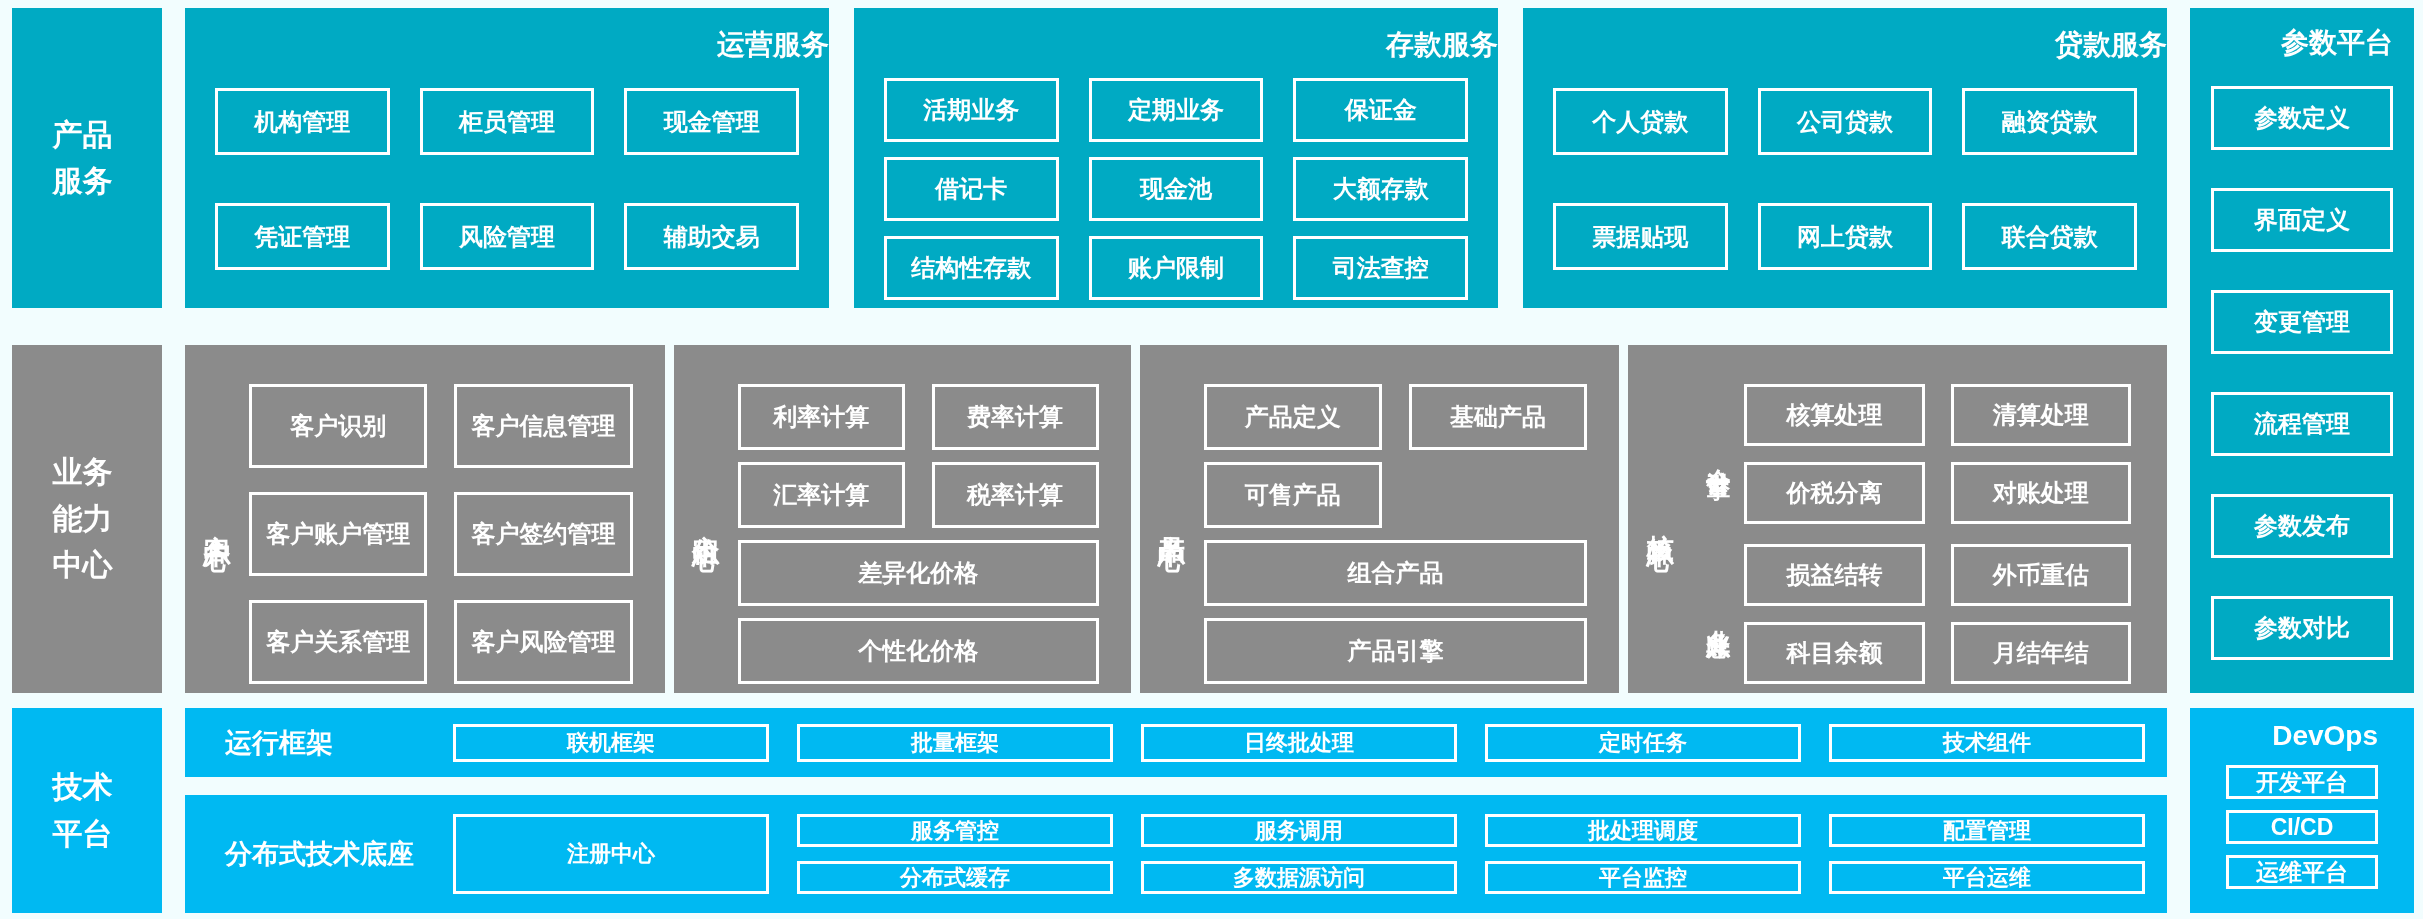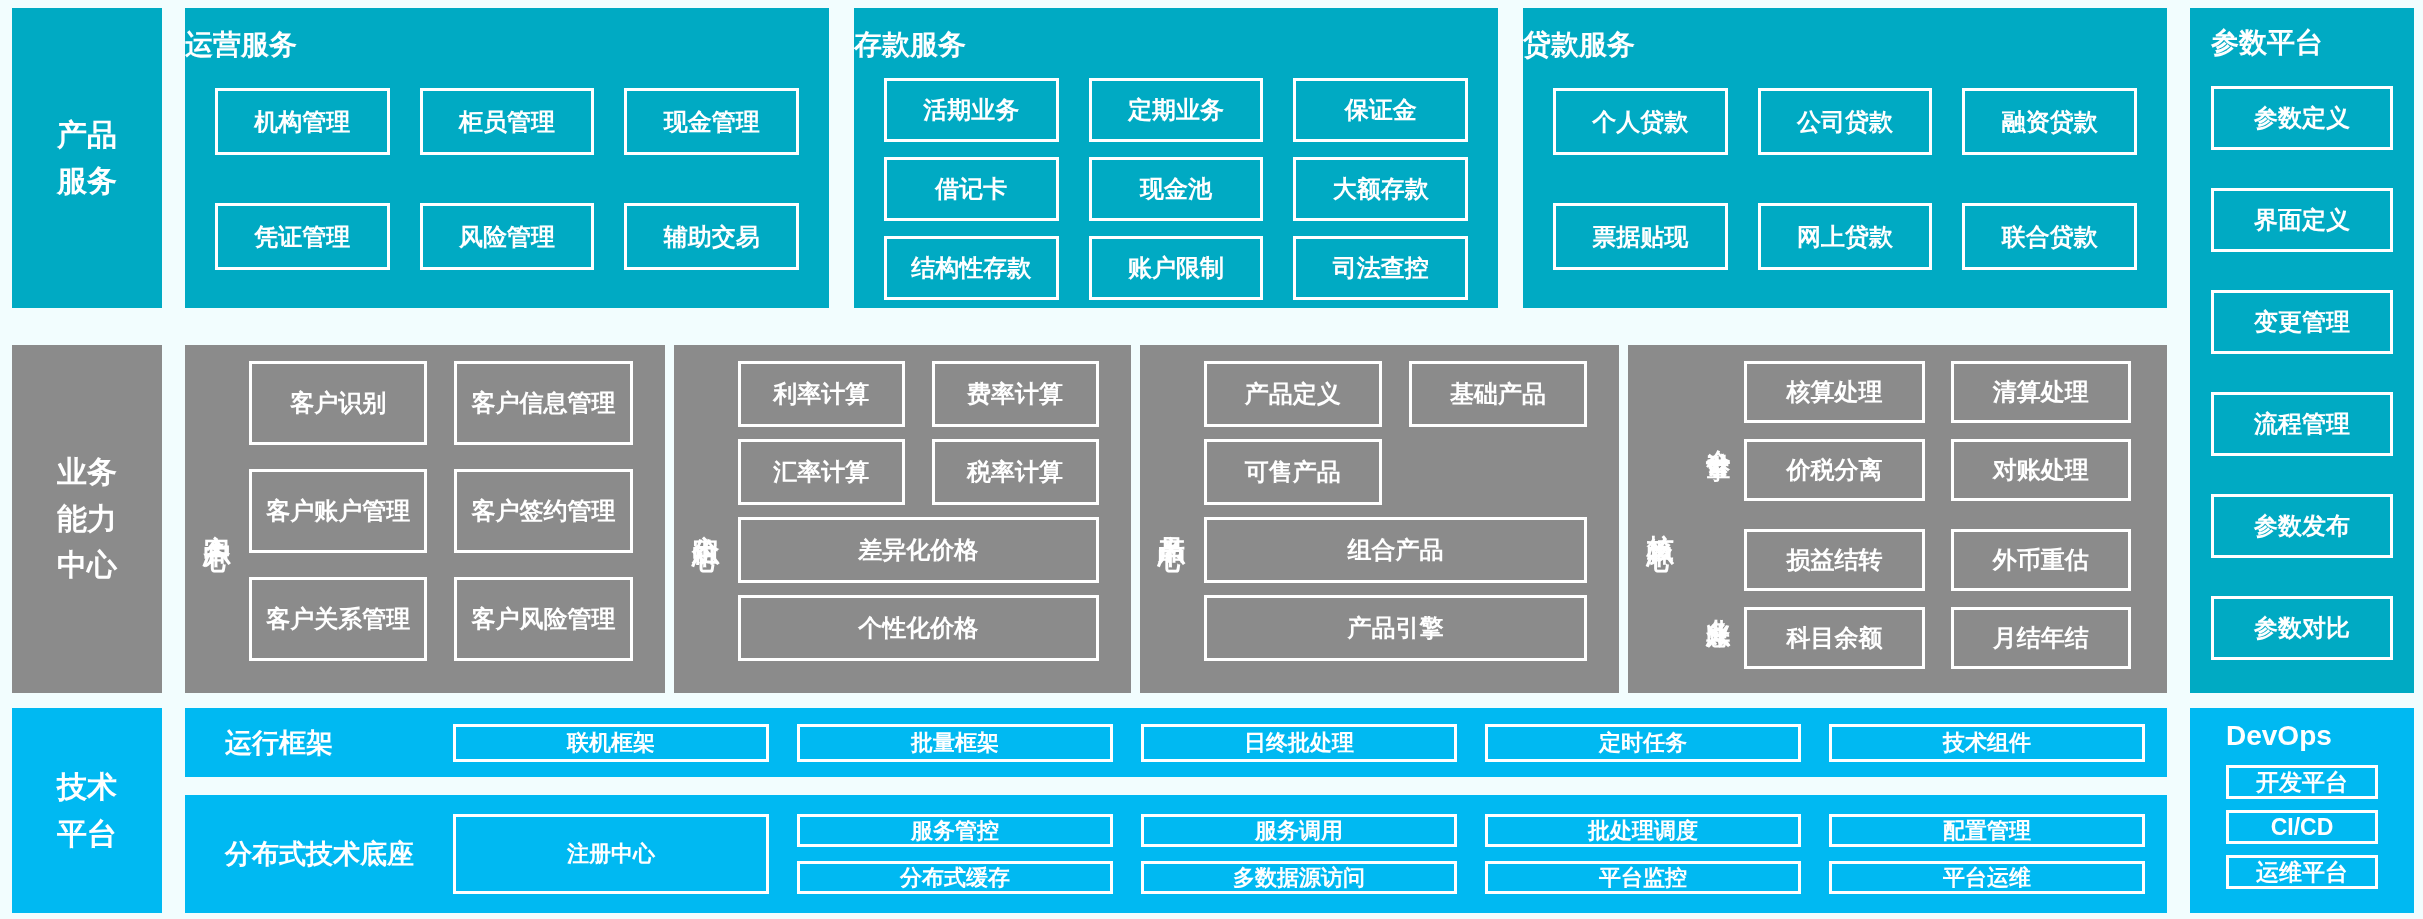--- a/index.html
+++ b/index.html
@@ -16,24 +16,24 @@
 
   
   .teal  { background: #00AAC3; }
   .gray  { background: #8B8B8B; }
   .blue  { background: #00B9F2; }
 
   .row-label {
     display: flex; align-items: center; justify-content: center;
     color: #fff; font-size: 30px; font-weight: 700; line-height: 1.55;
   }
-  .row-label span { display: block; width: 2.3em; text-align: center; }
+  .row-label span { display: block; width: 2.3em; text-align: left; }
 
   .sec-title {
-    text-align: left; color: #fff;
+    text-align: right; color: #fff;
     font-size: 28px; font-weight: 700;
     margin-top: 18px; height: 40px; flex: none;
   }
 
   .box {
     border: 3px solid #FFFFFF; color: #FFFFFF;
     display: flex; align-items: center; justify-content: center;
     font-size: 24px; font-weight: 700; text-align: center;
     white-space: nowrap;
   }
@@ -76,21 +76,21 @@
 
   .devops-panel {
     grid-column: 6; grid-row: 6;
     display: flex; flex-direction: column; padding: 0 36px;
   }
   .devops-panel .sec-title { margin-top: 12px; height: 36px; margin-bottom: 9px; }
   .devops-panel .box { height: 34px; margin-bottom: 11px; font-size: 23px; flex: none; }
 
   
   .r2-main { grid-column: 4; grid-row: 4; display: flex; gap: 9px; }
-  .r2-section { display: flex; padding: 16px 0; justify-content: flex-end; }
+  .r2-section { display: flex; padding: 39px 0; justify-content: flex-end; }
   .sec-customer  { flex-basis: 480px; }
   .sec-pricing   { flex-basis: 457px; }
   .sec-product   { flex-basis: 480px; }
   .sec-accounting{ flex-basis: 539px; }
 
   .r2-section .vlabel { width: 64px; flex: none; }
 
   .grid-cust {
     flex: 1; display: grid;
     grid-template-columns: 1fr 1fr;

